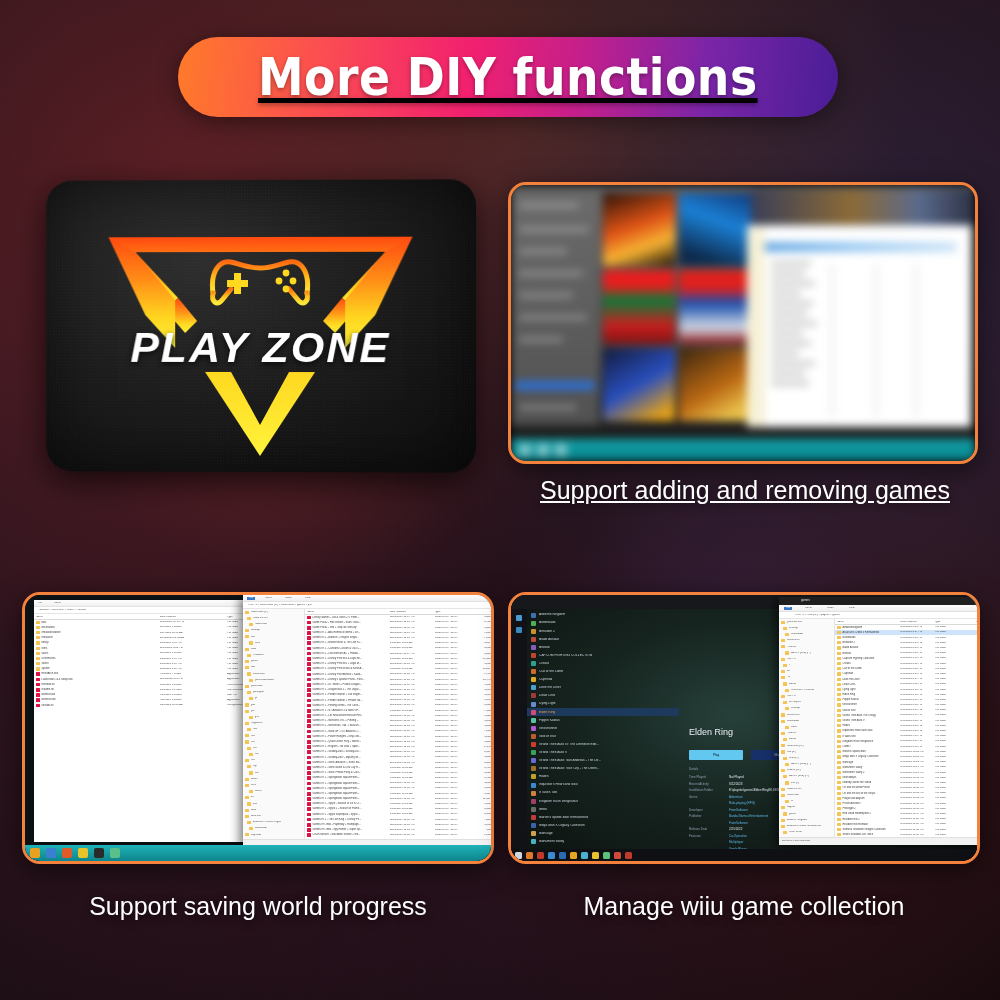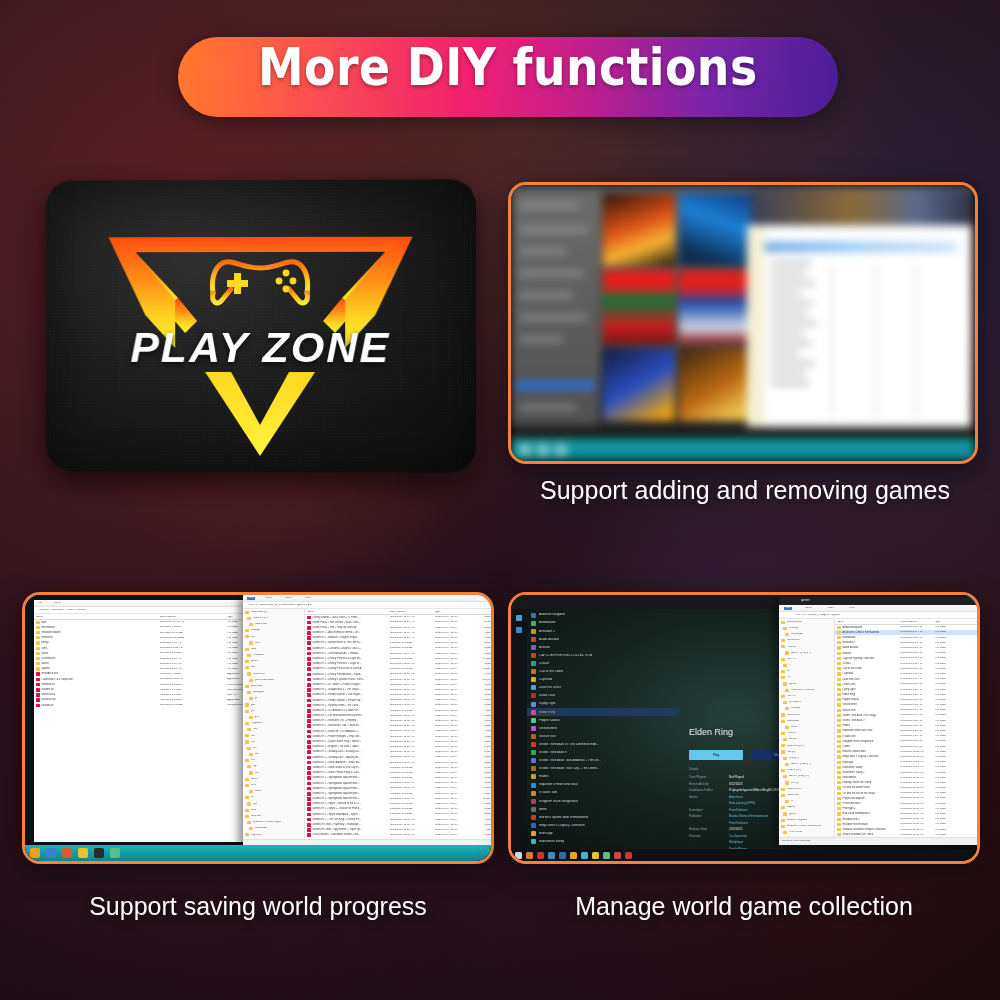--- a/index.html
+++ b/index.html
@@ -28,22 +28,23 @@
     background:
       radial-gradient(ellipse 300px 180px at 30% 45%, rgba(255,90,60,.10), transparent 70%),
       radial-gradient(ellipse 260px 200px at 72% 62%, rgba(90,70,180,.12), transparent 70%);
   }
 
   
   #title-pill {
     position:absolute; left:178px; top:37px; width:660px; height:80px;
     border-radius:40px;
     background:linear-gradient(95deg,#ff7a2a 0%, #fb4d52 22%, #f2206f 44%, #c01f8d 62%, #7a25a8 80%, #4a1d96 100%);
-    display:flex; align-items:flex-start; justify-content:center;
+    display:flex; align-items:center; justify-content:center;
     box-shadow:0 4px 22px rgba(0,0,0,.45);
+    text-decoration:underline;
   }
   #title-text {
     color:#fff; font-size:52px; font-weight:bold;
     font-family:"DejaVu Sans", sans-serif;
     letter-spacing:.5px; transform:scaleX(.88);
     text-shadow:0 2px 5px rgba(0,0,0,.35);
     white-space:nowrap;
   }
 
   
@@ -162,21 +163,21 @@
   .pn-tb{width:7px;height:7px;border-radius:1.5px;margin-left:4px;}
   #br-winC{left:268px;top:2px;width:204px;height:248px;box-shadow:-3px 2px 10px rgba(0,0,0,.6);}
 
   
   .caption {
     position:absolute; color:#fff; text-align:center;
     font-family:"Liberation Sans", sans-serif; font-weight:300;
     text-shadow:0 2px 8px rgba(0,0,0,.65);
     line-height:1.28;
   }
-  #cap-tr { left:520px; top:474px; width:450px; font-size:25px; }
+  #cap-tr { left:520px; top:474px; width:450px; font-size:25px;text-decoration:underline; }
   #cap-bl { left:20px; top:890px; width:476px; font-size:25px; }
   #cap-br { left:506px; top:890px; width:476px; font-size:25px; }
 </style>
 </head>
 <body>
 
 <div id="bg"></div>
 
 <div id="title-pill">
   <div id="title-text">More DIY functions</div>
@@ -1486,13 +1487,13 @@
       <div class="pn-tb" style="background:#2a6ab0"></div>
       <div class="pn-tb" style="background:#e8a520"></div>
       <div class="pn-tb" style="background:#4ab0d0"></div>
       <div class="pn-tb" style="background:#e8c030"></div>
       <div class="pn-tb" style="background:#5ac07a"></div>
       <div class="pn-tb" style="background:#d04a3a"></div>
       <div class="pn-tb" style="background:#c0392b"></div>
     </div>
   </div>
 </div>
-<div class="caption" id="cap-br">Manage world game collection</div>
+<div class="caption" id="cap-br">Manage wiiu game collection</div>
 
 </body></html>

